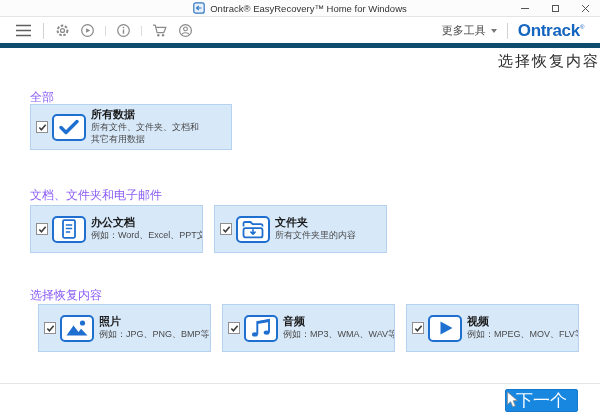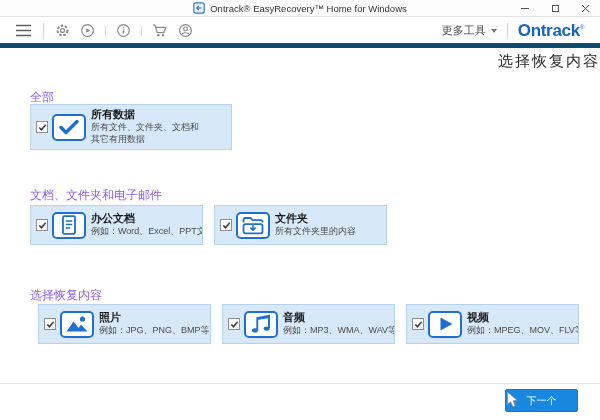--- a/index.html
+++ b/index.html
@@ -43,21 +43,21 @@
   
   .section-label{position:absolute;left:30px;font-size:12px;color:#8b5cf6;}
   .lbl-1{top:89px;}
   .lbl-2{top:187px;}
   .lbl-3{top:287px;}
   .card-row{position:absolute;left:30px;display:flex;gap:11px;}
   .row-1{top:104px;}
   .row-2{top:205px;}
   .row-3{top:304px;padding-left:8px;}
   .card{
-    width:173px;height:40px;background:#d7e8f9;border:1px solid #b5d2ee;
+    width:173px;height:48px;background:#d7e8f9;border:1px solid #b5d2ee;
     display:flex;align-items:center;padding:0 4px 0 5px;overflow:hidden;cursor:pointer;
   }
   .card.big{width:202px;height:46px;}
   .checkbox{
     flex:0 0 auto;width:12px;height:12px;background:#fff;border:1px solid #8f8f8f;
     display:flex;align-items:center;justify-content:center;margin-right:4px;
   }
   .icon-box{
     flex:0 0 auto;width:34px;height:27px;background:#fff;
     border:2px solid #1e6fd0;border-radius:5px;
@@ -66,21 +66,21 @@
   .card-text{display:flex;flex-direction:column;min-width:0;}
   .card-title{font-size:11px;font-weight:bold;color:#1a1a1a;line-height:1.25;}
   .card-desc{font-size:9px;color:#4a4a4a;line-height:1.3;}
   .card-desc.one-line{white-space:nowrap;}
   .card.big .card-desc{width:108px;}
   
   .footer-divider{position:absolute;top:383px;left:0;width:600px;border-top:1px solid #e4e4e4;}
   .next-btn{
     position:absolute;left:505px;top:389px;width:73px;height:23px;
     background:#1787e0;border:1px solid #1478cc;border-radius:2px;
-    color:#ffffff;font-size:10px;display:flex;align-items:center;justify-content:center;
+    color:#ffffff;font-size:17px;display:flex;align-items:center;justify-content:center;
     cursor:pointer;
   }
   .cursor{position:absolute;left:506px;top:391px;pointer-events:none;}
 </style>
 </head>
 <body>
 
 <div class="app">
 
   <div class="titlebar">

